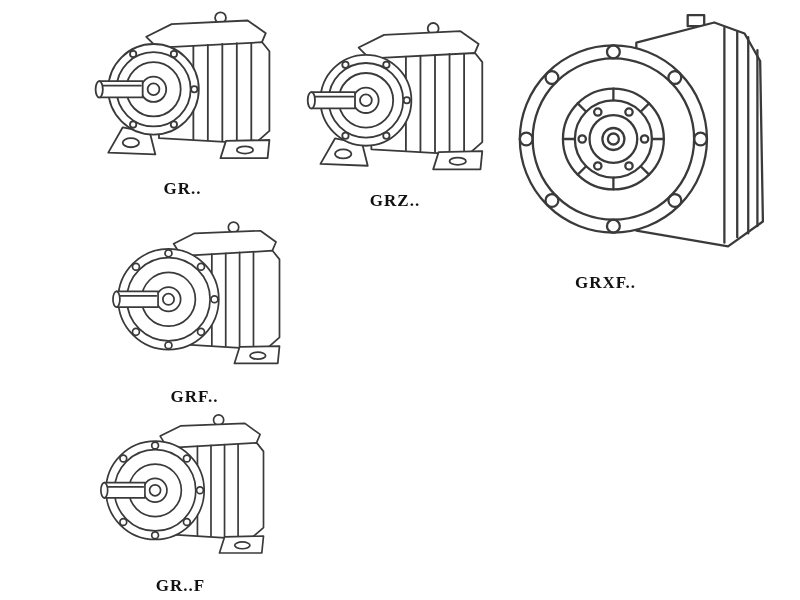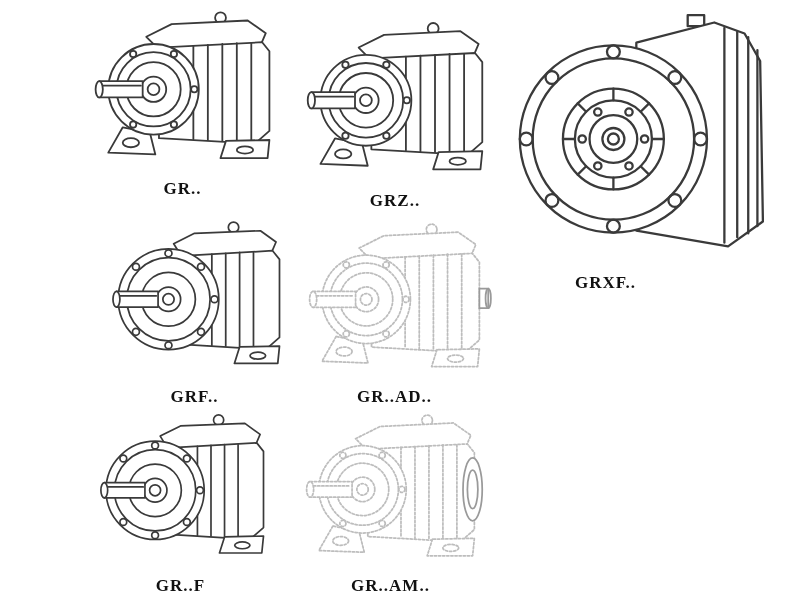--- a/index.html
+++ b/index.html
@@ -179,43 +179,23 @@
     <figcaption class="label">GRF..</figcaption>
   </figure>
 
   <figure class="item" style="left:498px; top:2px; width:295px; height:292px">
     <svg class="drawing" viewBox="0 0 300 290">
         <use href="#sym-grxf"></use>
       </svg>
     <figcaption class="label shift-left">GRXF..</figcaption>
   </figure>
 
-  <figure class="item phantom" style="left:292px; top:214px; width:205px; height:194px">
-    <svg class="drawing" viewBox="0 0 220 190">
-      <use href="#sym-gr"></use>
-      <g style="stroke-dasharray:0" stroke="#9a9a9a" stroke-width="2" fill="#fff">
-        <path d="M206 80 L216 80 L216 102 L206 102 Z"></path>
-        <ellipse cx="216" cy="91" rx="3" ry="11" fill="none"></ellipse>
-      </g>
-    </svg>
-    <figcaption class="label">GR..AD..</figcaption>
-  </figure>
 
   <figure class="item" style="left:78px; top:405px; width:205px; height:192px">
     <svg class="drawing" viewBox="0 0 220 196">
         <use href="#sym-grf"></use>
       </svg>
     <figcaption class="label">GR..F</figcaption>
   </figure>
 
-  <figure class="item phantom" style="left:288px; top:405px; width:205px; height:192px">
-    <svg class="drawing" viewBox="0 0 220 190">
-      <use href="#sym-gr"></use>
-      <g style="stroke-dasharray:0" stroke="#9a9a9a" stroke-width="2" fill="#fff">
-        <ellipse cx="204" cy="92" rx="11" ry="36"></ellipse>
-        <ellipse cx="204" cy="92" rx="6" ry="22" fill="none"></ellipse>
-      </g>
-    </svg>
-    <figcaption class="label">GR..AM..</figcaption>
-  </figure>
 
 
 </div>
 
 </body></html>

